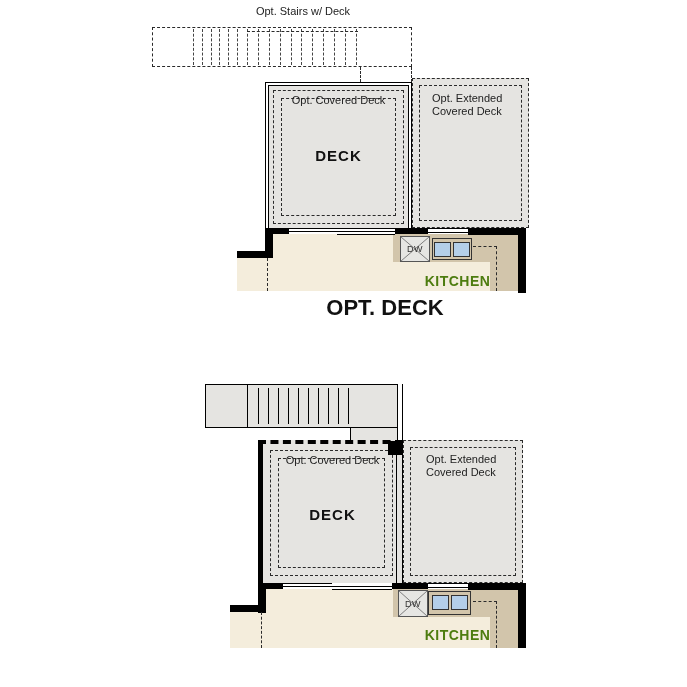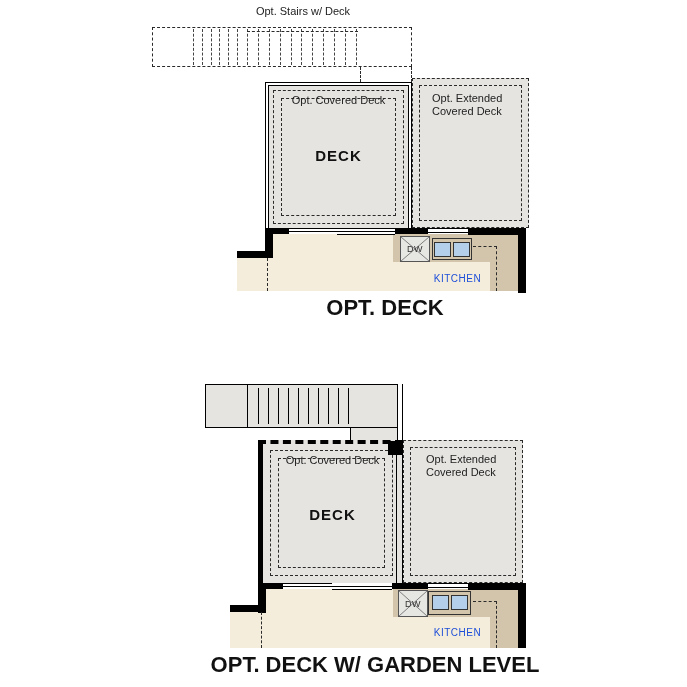--- a/index.html
+++ b/index.html
@@ -9,21 +9,21 @@
   .gray{background:var(--deck-fill,#e5e4e1);}
   .cream{background:var(--floor,#f4eddc);}
   .tan{background:var(--counter,#d2c5ab);}
   .blk{background:var(--wall,#000);}
   .dash-rect{border:1px dashed var(--line,#2a2a2a);}
   .vdash{width:0;border-left:1px dashed var(--line,#2a2a2a);}
   .hdash{height:0;border-top:1px dashed var(--line,#2a2a2a);}
   .lbl{position:absolute;white-space:nowrap;color:#222;}
   .small-lbl{font-size:11px;line-height:13px;}
   .room-lbl{font-weight:bold;font-size:15px;letter-spacing:1px;color:#111;}
-  .kitchen-lbl{font-weight:normal;font-size:10px;letter-spacing:.5px;color:#1d4ed8;}
+  .kitchen-lbl{font-weight:bold;font-size:14px;letter-spacing:.5px;color:#4d7c0f;}
   .caption{font-weight:bold;font-size:22px;color:#111;text-align:center;}
   .center{text-align:center;left:0;right:0;}
   .deck-solid{background:var(--deck-fill,#e5e4e1);border:1px solid #000;
               box-shadow:inset 0 0 0 2px #fff, inset 0 0 0 3px #000;}
   .window{background:#fff;border-top:1px solid #000;border-bottom:1px solid #000;}
   .tread-flex{display:flex;justify-content:space-between;}
   .tread-flex i{display:block;width:0;border-left:1px dashed #444;}
   .treads-solid{background:repeating-linear-gradient(to right,#000 0 1px,transparent 1px 10px);}
   .dw-box{background:#e6e6e3;border:1px solid #555;display:flex;align-items:center;justify-content:center;}
   .dw-box svg{position:absolute;inset:0;width:100%;height:100%;}
@@ -167,16 +167,15 @@
     <div class="abs window" style="left:283px;top:253px;width:49px;height:4px;"></div>
     <div class="abs window" style="left:332px;top:256px;width:60px;height:4px;"></div>
     <div class="abs blk" style="left:392px;top:253px;width:36px;height:6px;"></div>
     <div class="abs window" style="left:428px;top:253px;width:40px;height:5px;"></div>
     <div class="abs blk" style="left:468px;top:253px;width:58px;height:7px;"></div>
     <div class="abs blk" style="left:518px;top:253px;width:8px;height:65px;"></div>
     <div class="abs vdash" style="left:261px;top:282px;height:36px;"></div>
 
     <div class="lbl kitchen-lbl" style="left:405px;top:297px;width:105px;text-align:center;">KITCHEN</div>
 
-    <div class="lbl caption" style="left:155px;top:322px;width:440px;">OPT. DECK W/ GARDEN LEVEL</div>
   </div>
 
 </div>
 
 </body></html>

